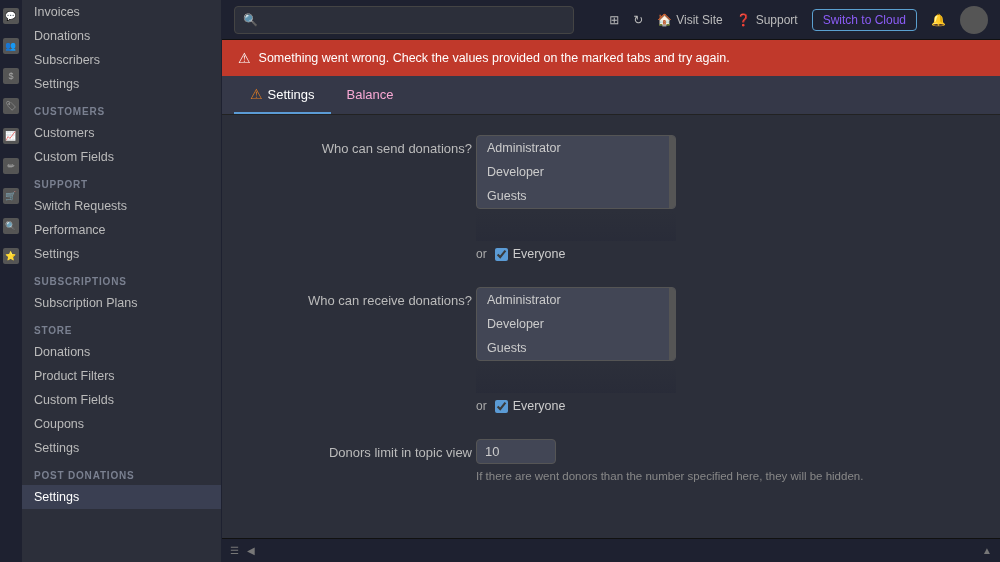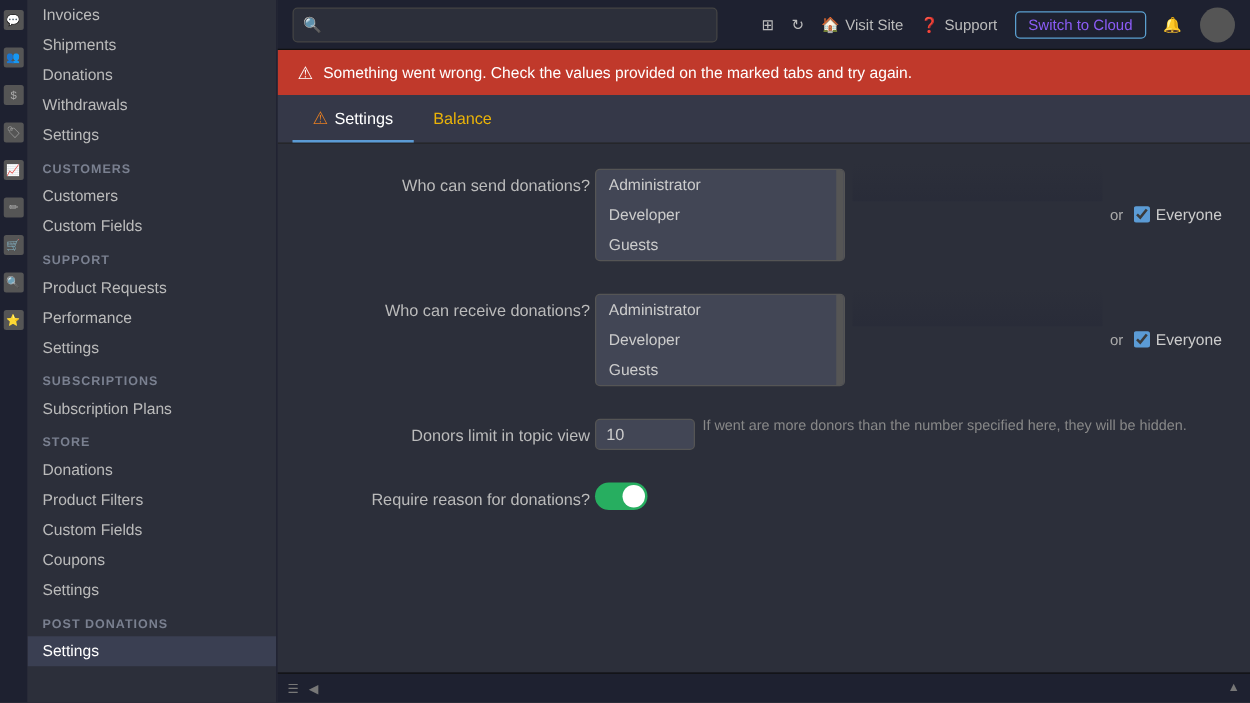--- a/index.html
+++ b/index.html
@@ -154,21 +154,21 @@
       display: flex;
       align-items: center;
       padding: 0 12px;
       border-bottom: 1px solid #222;
       flex-shrink: 0;
     }
     .tab {
       padding: 10px 16px;
       font-size: 13px;
       cursor: pointer;
-      color: #eab308;
+      color: #f9a8d4;
       border-bottom: 2px solid transparent;
       display: flex;
       align-items: center;
       gap: 5px;
     }
     .tab.active {
       color: #fff;
       border-bottom: 2px solid #5b9bd5;
     }
     .tab-warn { color: #e67e22; font-size: 14px; }
@@ -188,21 +188,21 @@
       width: 220px;
       text-align: right;
       padding-top: 6px;
       color: #bbb;
       font-size: 13px;
       flex-shrink: 0;
     }
     .form-control {
       flex: 1;
       display: flex;
-      flex-direction: row;
+      flex-direction: column;
       gap: 6px;
     }
 
     
     .multi-select {
       background: #424655;
       border: 1px solid #555;
       border-radius: 4px;
       width: 200px;
       overflow: hidden;
@@ -228,21 +228,21 @@
     }
     .or-row {
       display: flex;
       align-items: center;
       gap: 8px;
       margin-top: 0;
     }
     .or-text { color: #aaa; font-size: 12px; }
     .checkbox-label {
       display: flex;
-      align-items: flex-start;
+      align-items: flex-end;
       gap: 5px;
       color: #ccc;
       font-size: 12.5px;
     }
     .checkbox-label input[type=checkbox] {
       accent-color: #5b9bd5;
       width: 13px;
       height: 13px;
     }
 
@@ -319,31 +319,30 @@
   <div class="ico">📈</div>
   <div class="ico">✏</div>
   <div class="ico">🛒</div>
   <div class="ico">🔍</div>
   <div class="ico">⭐</div>
 </div>
 
 <div class="sidebar">
 
   <div class="sidebar-item">Invoices</div>
-  <div class="sidebar-item">Shipments</div>
   <div class="sidebar-item">Donations</div>
-  <div class="sidebar-item">Withdrawals</div>
+  <div class="sidebar-item">Subscribers</div>
   <div class="sidebar-item">Settings</div>
 
   <div class="sidebar-section-label">CUSTOMERS</div>
   <div class="sidebar-item">Customers</div>
   <div class="sidebar-item">Custom Fields</div>
 
   <div class="sidebar-section-label">SUPPORT</div>
-  <div class="sidebar-item">Product Requests</div>
+  <div class="sidebar-item">Switch Requests</div>
   <div class="sidebar-item">Performance</div>
   <div class="sidebar-item">Settings</div>
 
   <div class="sidebar-section-label">SUBSCRIPTIONS</div>
   <div class="sidebar-item">Subscription Plans</div>
 
   <div class="sidebar-section-label">STORE</div>
   <div class="sidebar-item">Donations</div>
   <div class="sidebar-item">Product Filters</div>
   <div class="sidebar-item">Custom Fields</div>
@@ -433,32 +432,24 @@
               <span>Everyone</span>
             </label>
           </div>
         </div>
       </div>
 
       <div class="form-row">
         <div class="form-label">Donors limit in topic view</div>
         <div class="form-control">
           <input type="number" class="number-input" value="10" style="">
-          <span class="hint-text">If went are more donors than the number specified here, they will be hidden.</span>
+          <span class="hint-text">If there are went donors than the number specified here, they will be hidden.</span>
         </div>
       </div>
 
-      <div class="form-row">
-        <div class="form-label">Require reason for donations?</div>
-        <div class="form-control">
-          <div class="toggle-switch">
-            <div class="toggle-knob"></div>
-          </div>
-        </div>
-      </div>
 
     </div>
 
   </div>
 
   <div class="bottom-bar">
     <div class="bottom-bar-btn">☰</div>
     <div class="bottom-bar-btn">◀</div>
     <div class="scroll-to-top">▲</div>
   </div>

